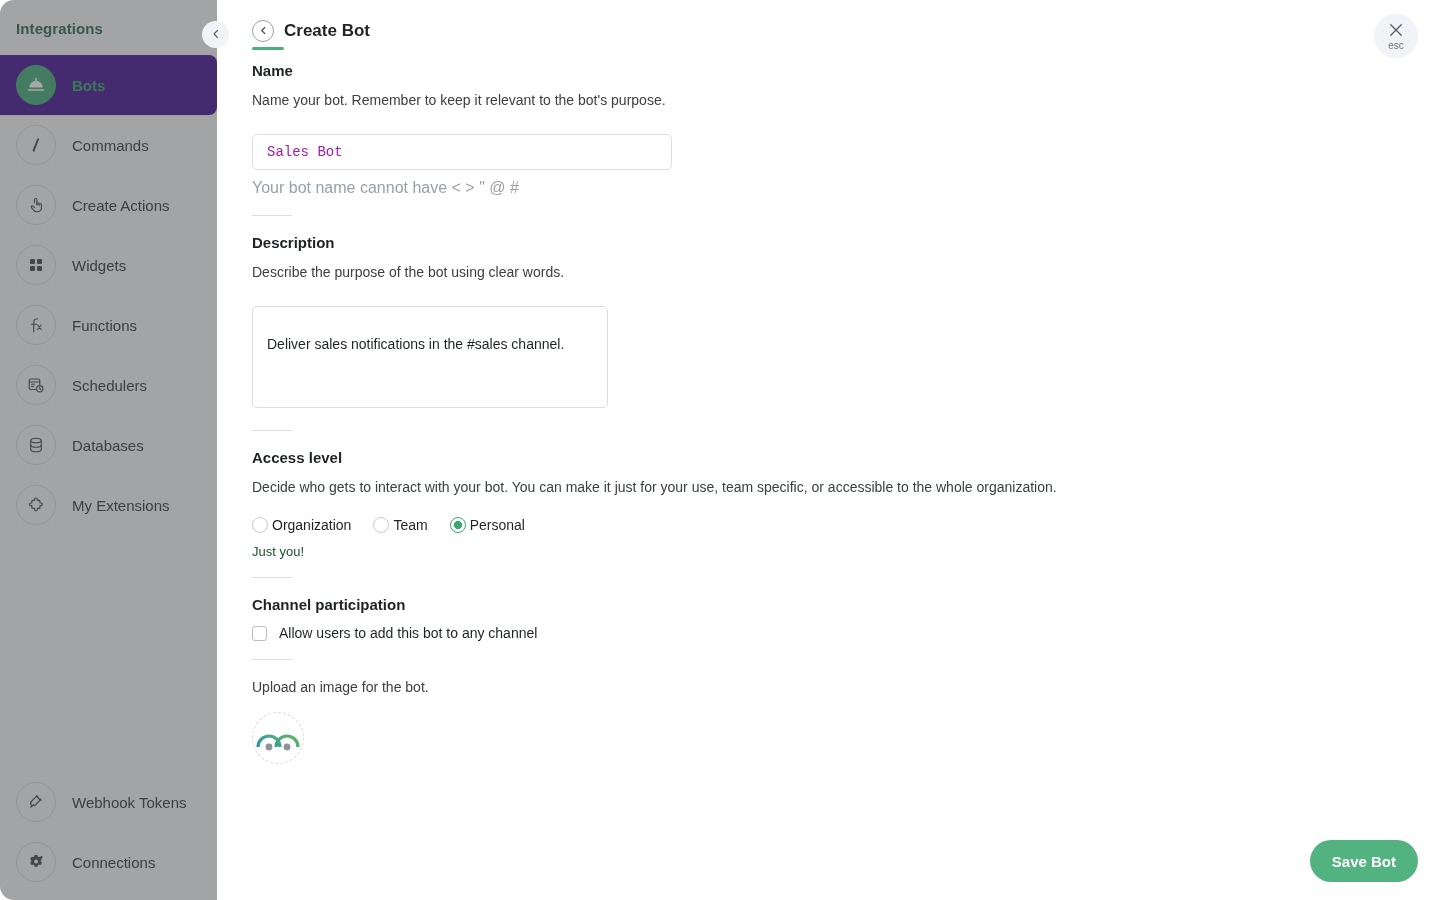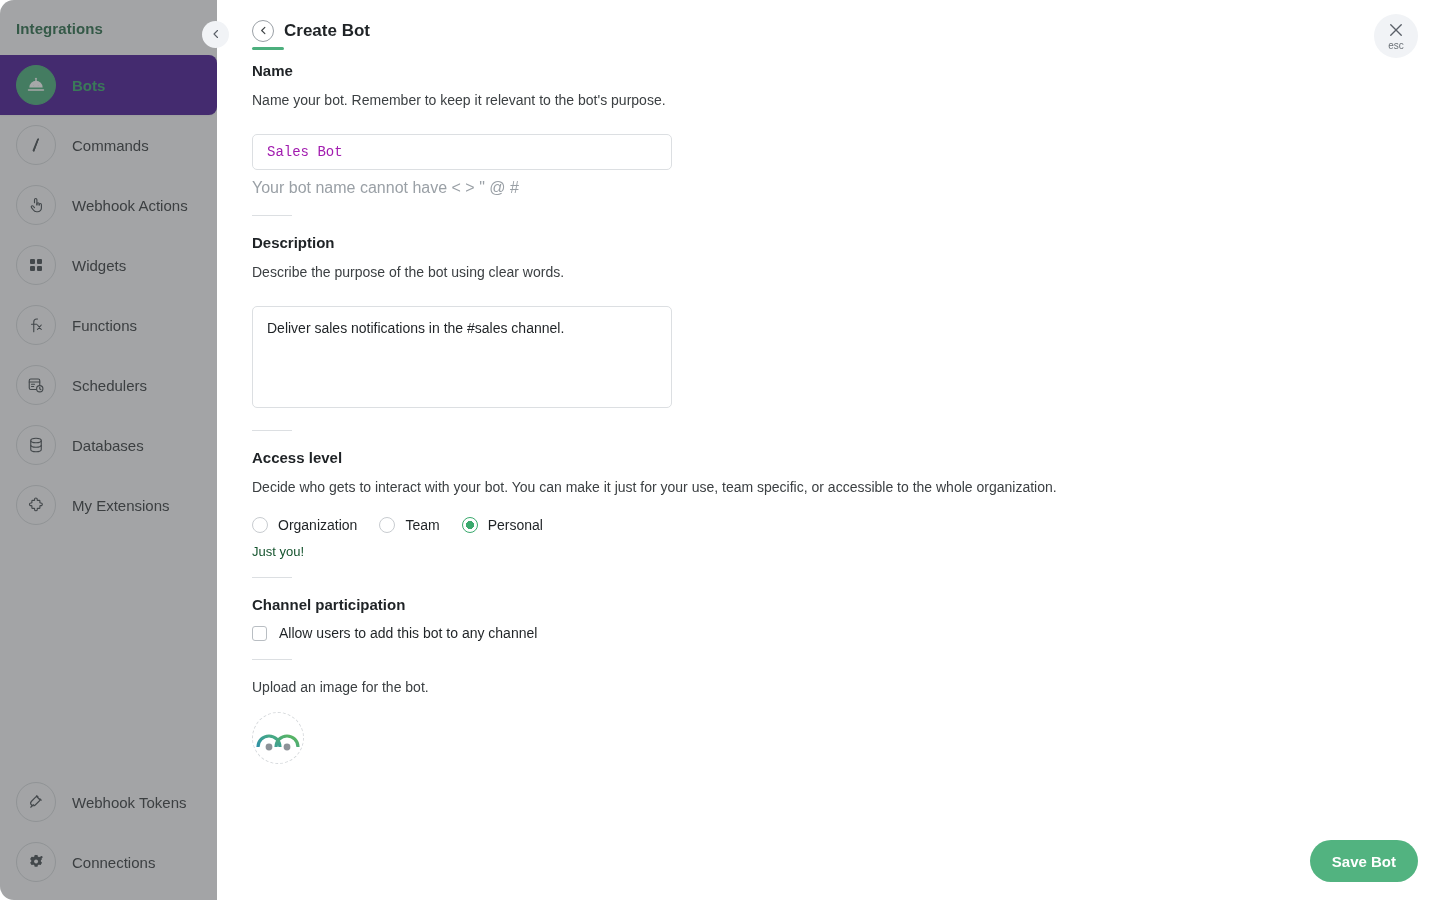--- a/index.html
+++ b/index.html
@@ -119,31 +119,31 @@
   }
   .text-input {
     width: 420px; height: 36px;
     border: 1px solid #dcdfe2; border-radius: 5px;
     padding: 0 14px; font-size: 14px; color: #a21caf;
     font-family: Liberation Mono, monospace;
     background: #fff; outline: none;
   }
   .hint { font-size: 16px; color: #9aa0a6; margin-top: 9px; }
   .textarea {
-    width: 420px; height: 102px;
+    width: 356px; height: 102px;
     border: 1px solid #dcdfe2; border-radius: 5px;
-    padding: 12px 14px; font-size: 14px; color: #1f2326;
+    padding: 28px 14px; font-size: 14px; color: #1f2326;
     font-family: "Liberation Sans", sans-serif;
     resize: none; outline: none; background: #fff; line-height: 1.3;
   }
   .radio-row {
     display: flex; align-items: center; gap: 22px; margin-top: 20px;
   }
   .radio-opt {
-    display: flex; align-items: center; gap: 10px; cursor: pointer; text-align: center;
+    display: flex; align-items: center; gap: 4px; cursor: pointer; text-align: center;
   }
   .radio-mark {
     width: 16px; height: 16px; border-radius: 50%;
     border: 1.5px solid #c8ccd0; background: #fff;
     flex: 0 0 auto;
   }
   .radio-opt.sel .radio-mark {
     border-color: #3aa96d;
     background:
       radial-gradient(circle at center, #3aa96d 0 4px, #fff 4px 6px, transparent 6px);
@@ -215,21 +215,21 @@
       </div>
 
       <div class="nav-item">
         <span class="nav-ico">
           <svg width="18" height="18" viewBox="0 0 24 24" fill="none" stroke="currentColor" stroke-width="1.5" stroke-linecap="round" stroke-linejoin="round">
             <path d="M10 9V5a1.6 1.6 0 0 1 3.2 0v7"></path>
             <path d="M13.2 11.5v-1a1.5 1.5 0 0 1 3 0v1.5"></path>
             <path d="M16.2 12v-.5a1.5 1.5 0 0 1 3 0V16a5 5 0 0 1-5 5h-1.5a5 5 0 0 1-4.2-2.3L6 15.5a1.5 1.5 0 0 1 2.4-1.8l1.6 1.8"></path>
           </svg>
         </span>
-        <span class="nav-label">Webhook Actions</span>
+        <span class="nav-label">Create Actions</span>
       </div>
 
       <div class="nav-item">
         <span class="nav-ico">
           <svg width="16" height="16" viewBox="0 0 24 24" fill="currentColor">
             <rect x="3" y="3" width="7.5" height="7.5" rx="1.6"></rect>
             <rect x="13.5" y="3" width="7.5" height="7.5" rx="1.6"></rect>
             <rect x="3" y="13.5" width="7.5" height="7.5" rx="1.6"></rect>
             <rect x="13.5" y="13.5" width="7.5" height="7.5" rx="1.6"></rect>
           </svg>

